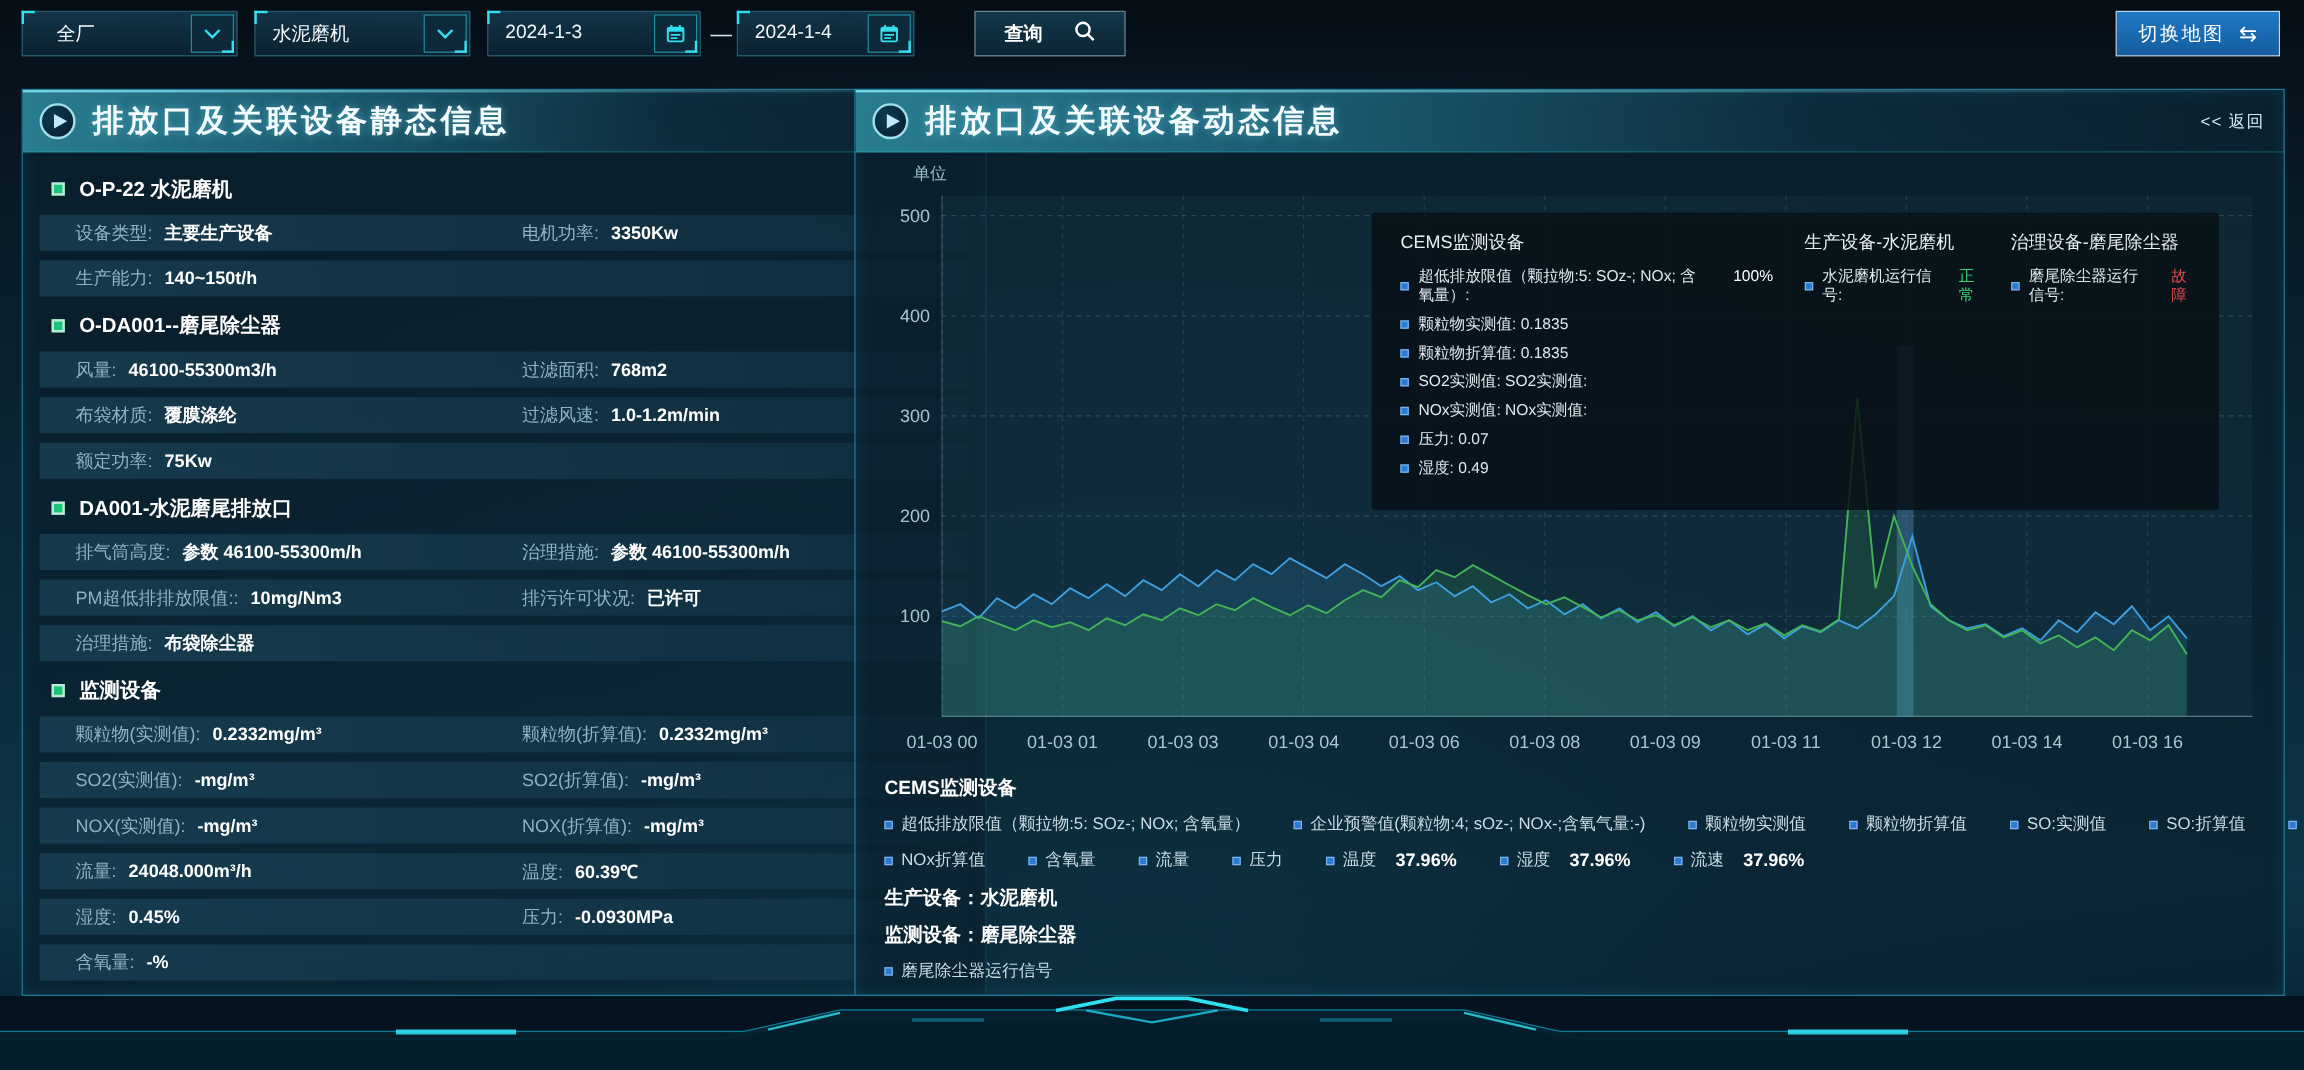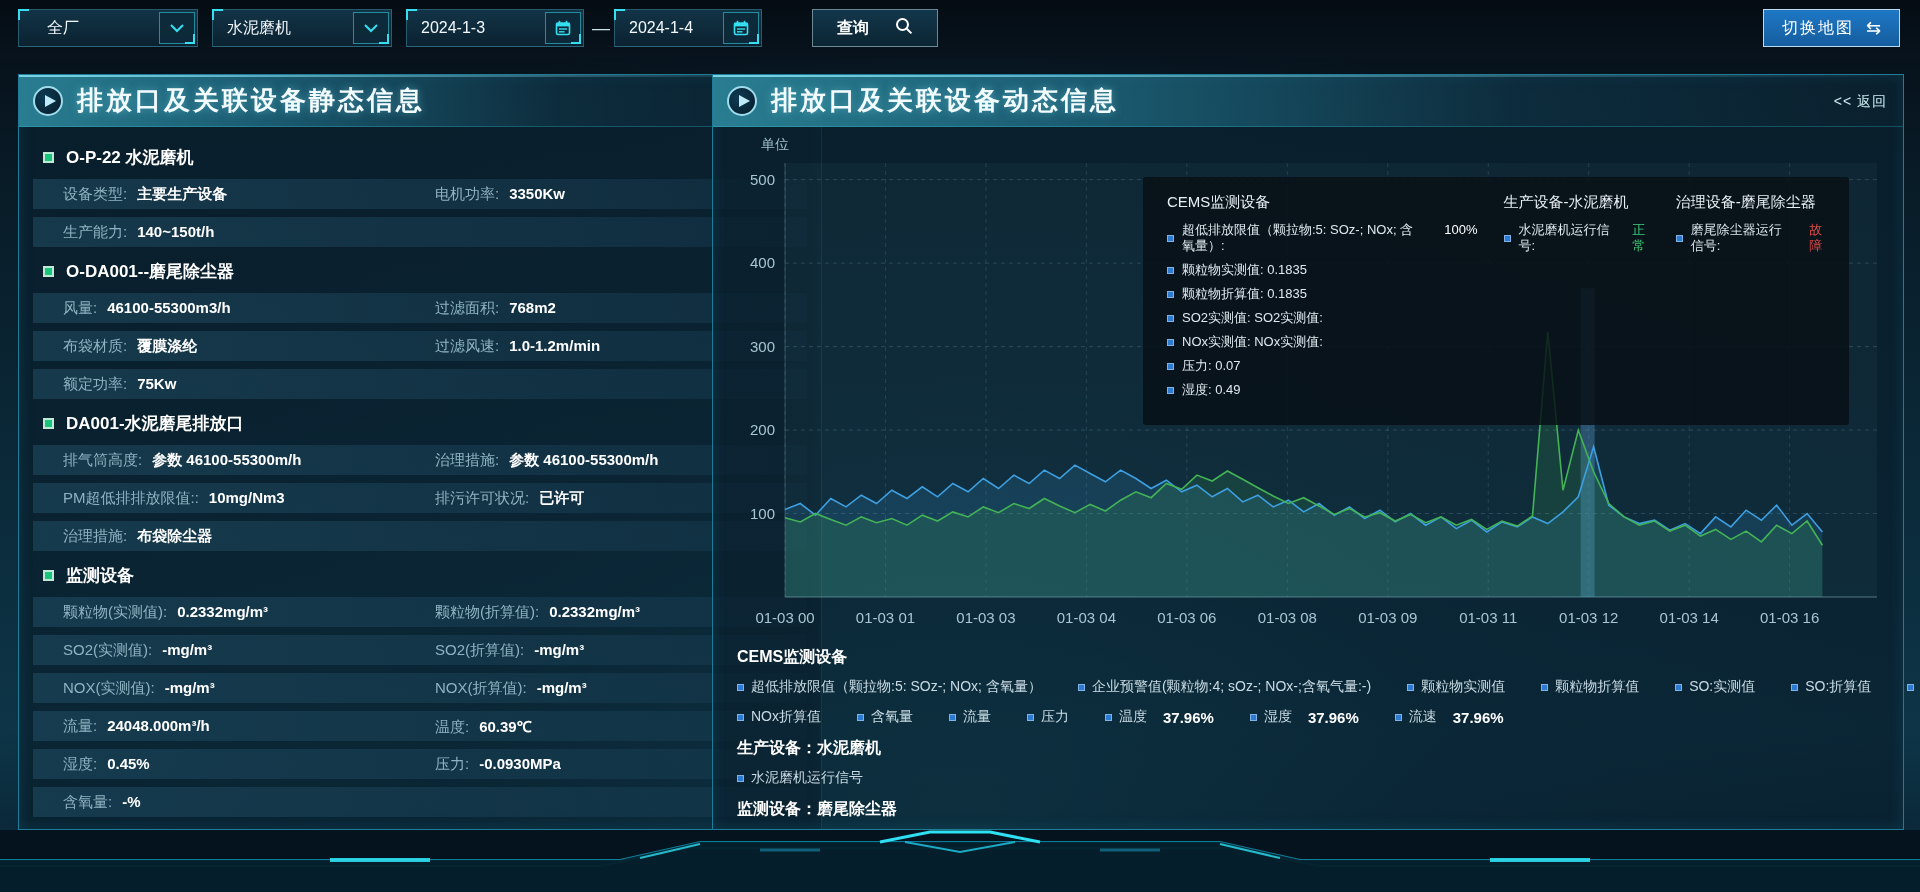--- a/index.html
+++ b/index.html
@@ -466,26 +466,20 @@
           <span>湿度</span>
           <span class="lg-val">37.96%</span>
         </span>
         <span class="lg-item">
           <span class="b-bullet"></span>
           <span>流速</span>
           <span class="lg-val">37.96%</span>
         </span>
       </div>
       <div class="lg-title">生产设备：水泥磨机</div>
-      <div class="lg-row">
-        <span class="lg-item">
-          <span class="b-bullet"></span>
-          <span>水泥磨机运行信号</span>
-        </span>
-      </div>
       <div class="lg-title">监测设备：磨尾除尘器</div>
       <div class="lg-row">
         <span class="lg-item">
           <span class="b-bullet"></span>
           <span>磨尾除尘器运行信号</span>
         </span>
       </div>
     </div>
 </div>
 

